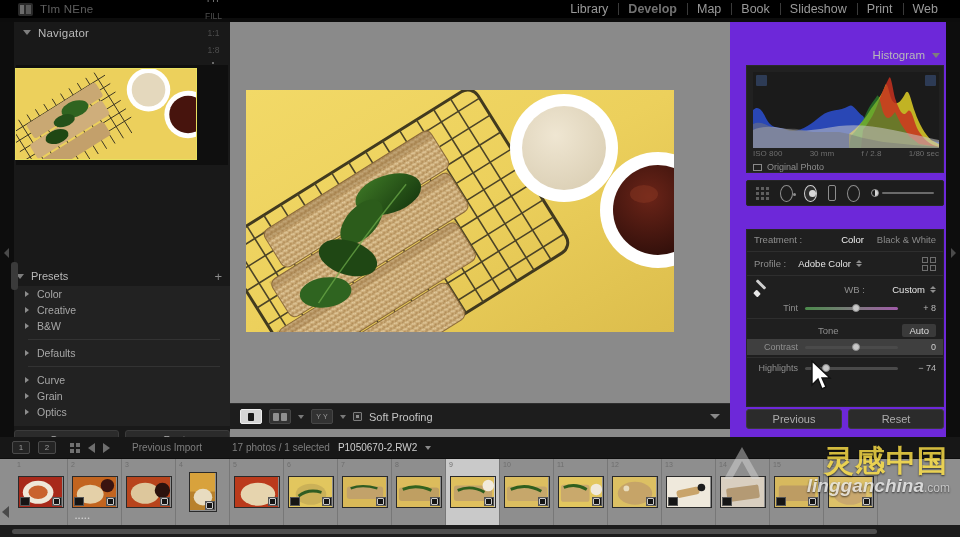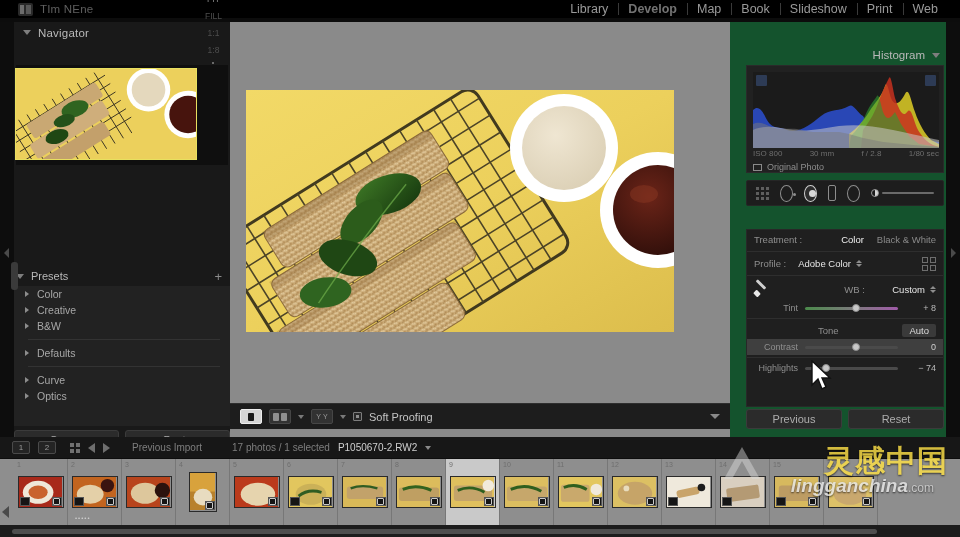--- a/index.html
+++ b/index.html
@@ -146,21 +146,21 @@
   .tb-caret{ width:0;height:0;border-left:3px solid transparent;border-right:3px solid transparent;border-top:4px solid #7a7a7a; }
   .sp-box{ width:9px;height:9px;border:1px solid #7d7d7d;border-radius:1px;background:#2a2a2a; position:relative; }
   .sp-box:after{ content:""; position:absolute; left:2px; top:2px; width:3px;height:3px; background:#8e8e8e; }
   .soft-label{ color:#c4c4c4; font-size:11px; }
   .tb-right-caret{ margin-left:auto; width:0;height:0;
     border-left:5px solid transparent;border-right:5px solid transparent;border-top:5px solid #8a8a8a; }
 
   
   .right-panel{
     position:absolute; right:0; top:22px; width:230px; bottom:100px;
-    background:#14532d;
+    background:#6d28d9;
   }
   .rp-edge{
     position:absolute; right:0; top:22px; width:14px; bottom:100px; background:#0d0d0d;
   }
   .rp-edge-arrow{
     position:absolute; right:4px; top:226px; width:0; height:0;
     border-top:5px solid transparent; border-bottom:5px solid transparent;
     border-left:5px solid #4a4a4a;
   }
   .hist-head{
@@ -319,21 +319,21 @@
   .wm{
     position:absolute; right:10px; bottom:34px; width:230px; height:62px;
     pointer-events:none; opacity:.82;
   }
   .wm-cn{
     position:absolute; right:2px; top:0; font-size:30px; color:#fde047;
     font-family:"DejaVu Sans", sans-serif; font-weight:bold; letter-spacing:1px;
     text-shadow:0 1px 2px rgba(0,0,0,.8);
   }
   .wm-en{
-    position:absolute; right:16px; top:34px; font-size:19px; color:#e9e9e9;
+    position:absolute; right:0; top:34px; font-size:19px; color:#e9e9e9;
     font-style:italic; font-weight:bold; text-shadow:0 1px 2px rgba(0,0,0,.8);
   }
   .wm-en small{ font-size:12px; font-style:normal; font-weight:normal; color:#d2d2d2; }
   .wm-logo{
     position:absolute; left:0; top:2px; width:46px; height:40px;
     opacity:.55;
   }
 </style>
 </head>
 <body>
@@ -494,20 +494,24 @@
         <span class="tri-r"></span>
         <span>Defaults</span>
       </div>
       <div class="preset-sep"></div>
       <div class="preset-row">
         <span class="tri-r"></span>
         <span>Curve</span>
       </div>
       <div class="preset-row">
         <span class="tri-r"></span>
+        <span>Grain</span>
+      </div>
+      <div class="preset-row">
+        <span class="tri-r"></span>
         <span>Optics</span>
       </div>
     </div>
 
     <div class="lp-buttons">
       <div class="btn">Copy...</div>
       <div class="btn">Paste</div>
     </div>
   </div>
   <div class="lp-edge">

